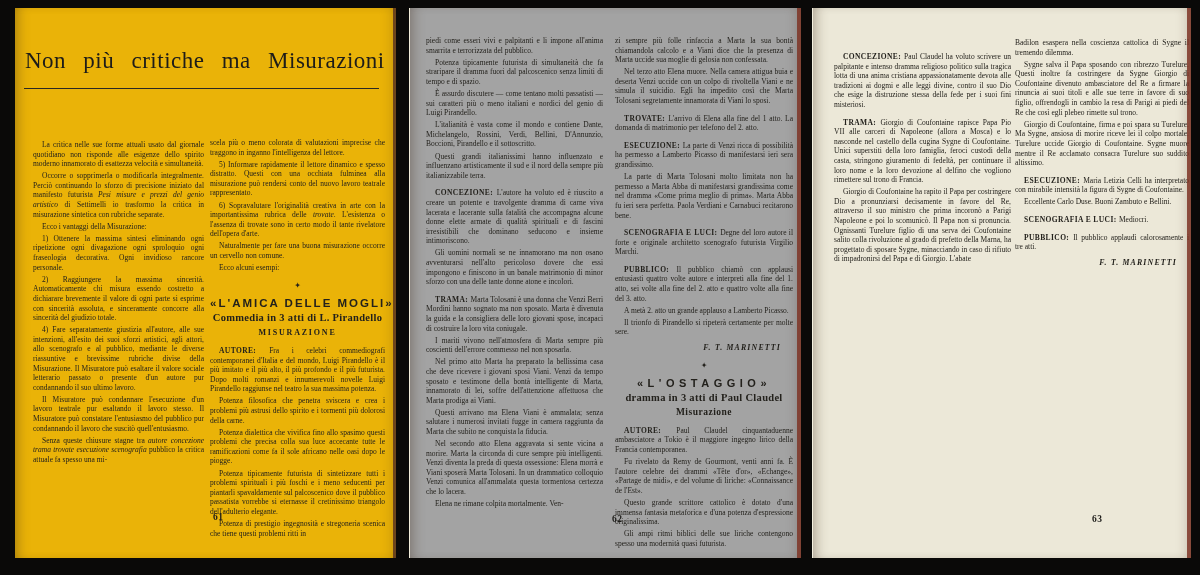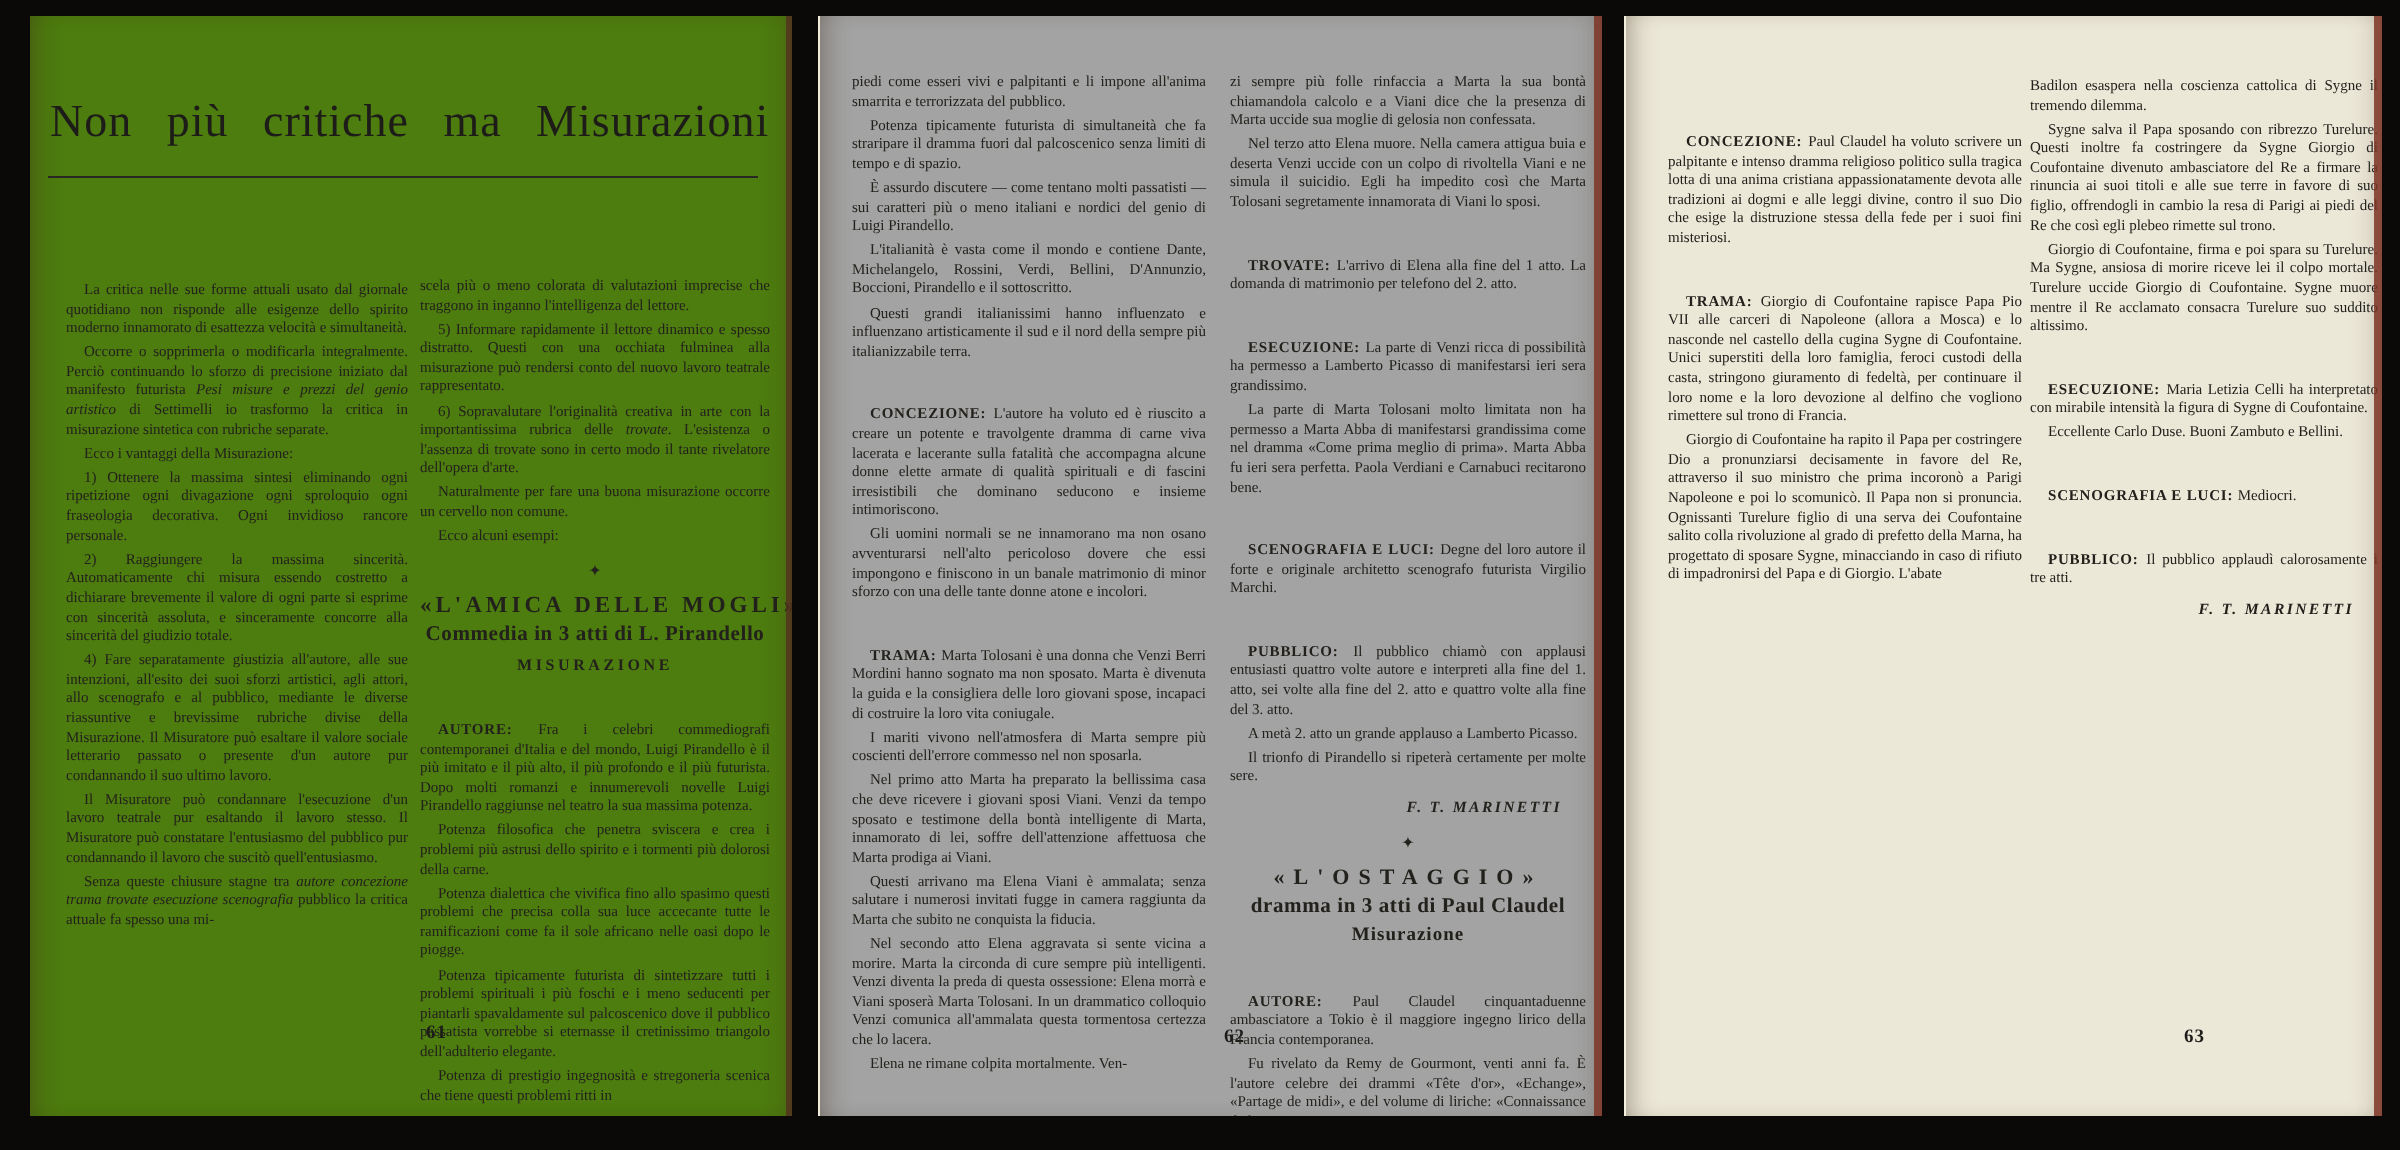--- a/index.html
+++ b/index.html
@@ -10,21 +10,21 @@
   }
   .page{
     position:absolute;top:8px;height:550px;overflow:hidden;
     background:#e9e4d3;color:#23211c;
     box-shadow:inset 10px 0 14px -9px rgba(60,40,25,.45), inset -10px 0 14px -9px rgba(60,40,25,.35);
   }
   .page::after{
     content:"";position:absolute;right:0;top:0;bottom:0;width:4px;
     background:#7e3526;opacity:.85;
   }
-  #page-61{left:15px;width:381px;background:#4d7c0f;}
+  #page-61{left:15px;width:381px;background:#eab308;}
   #page-61::after{width:3px;background:#553021;opacity:.8;}
   #page-62{left:409px;width:391px;background:#a3a3a3;border-left:1px solid #f2edda;}
   #page-63{left:812px;width:378px;background:#ece8d8;border-left:1px solid #f4f0e0;}
 
   .article-title{
     position:absolute;left:10px;top:40px;width:358px;
     font-size:23px;font-weight:normal;color:#1d1c19;
     word-spacing:11px;letter-spacing:.5px;white-space:nowrap;
   }
   .title-rule{
@@ -36,29 +36,29 @@
   #p61c1{left:18px;top:132px;width:171px;}
   #p61c2{left:195px;top:130px;width:175px;}
   #p62c1{left:16px;top:28px;width:177px;}
   #p62c2{left:205px;top:28px;width:178px;}
   #p63c1{left:21px;top:36px;width:177px;}
   #p63c2{left:202px;top:30px;width:174px;}
 
   .blk{margin:0 0 2.5px 0;}
   .blk.p{text-indent:9px;}
   .blk.pc{text-indent:0;}
-  .blk.lbl{margin-top:22px;}
+  .blk.lbl{margin-top:8px;}
   .run-in{font-weight:bold;letter-spacing:.4px;}
   .blk i{font-style:italic;}
 
   .blk.orn{text-align:center;font-size:8px;margin:8px 0 7px;text-indent:0;}
   .blk.h1,.blk.h1sp{
     text-align:center;font-weight:bold;font-size:11.5px;line-height:13px;
     letter-spacing:2px;white-space:nowrap;margin:2px 0 2px;text-indent:0;
-    font-family:Liberation Serif, serif;
+    font-family:Liberation Sans, sans-serif;
   }
   .blk.h1sp{letter-spacing:4.5px;font-size:11px;}
   .blk.h2{
     text-align:center;font-weight:bold;font-size:10.5px;line-height:12px;
     margin:1px 0 4px;white-space:nowrap;text-indent:0;letter-spacing:.3px;
   }
   .blk.h3{
     text-align:center;font-weight:bold;font-size:8px;letter-spacing:1.8px;
     margin:0 0 4px;text-indent:0;
   }

